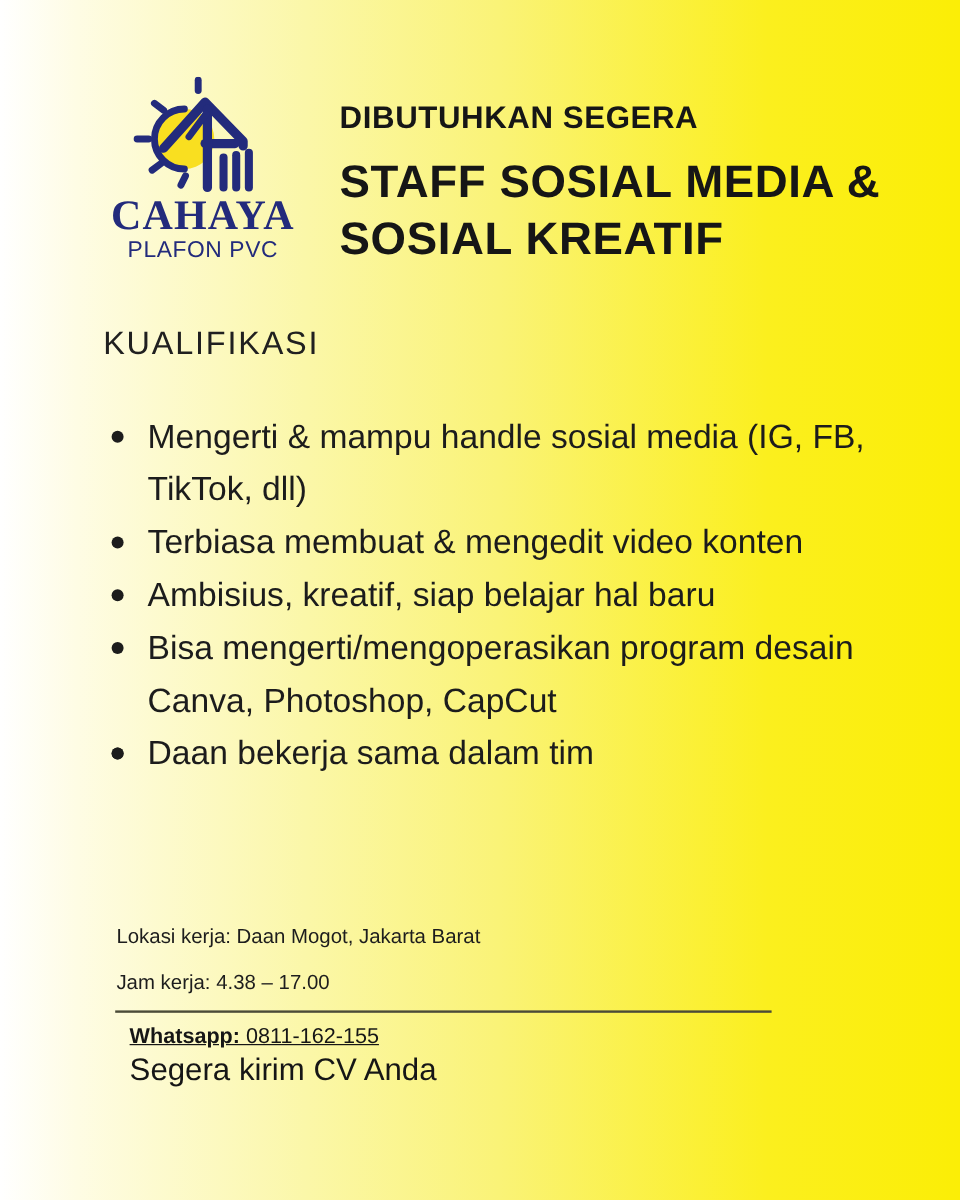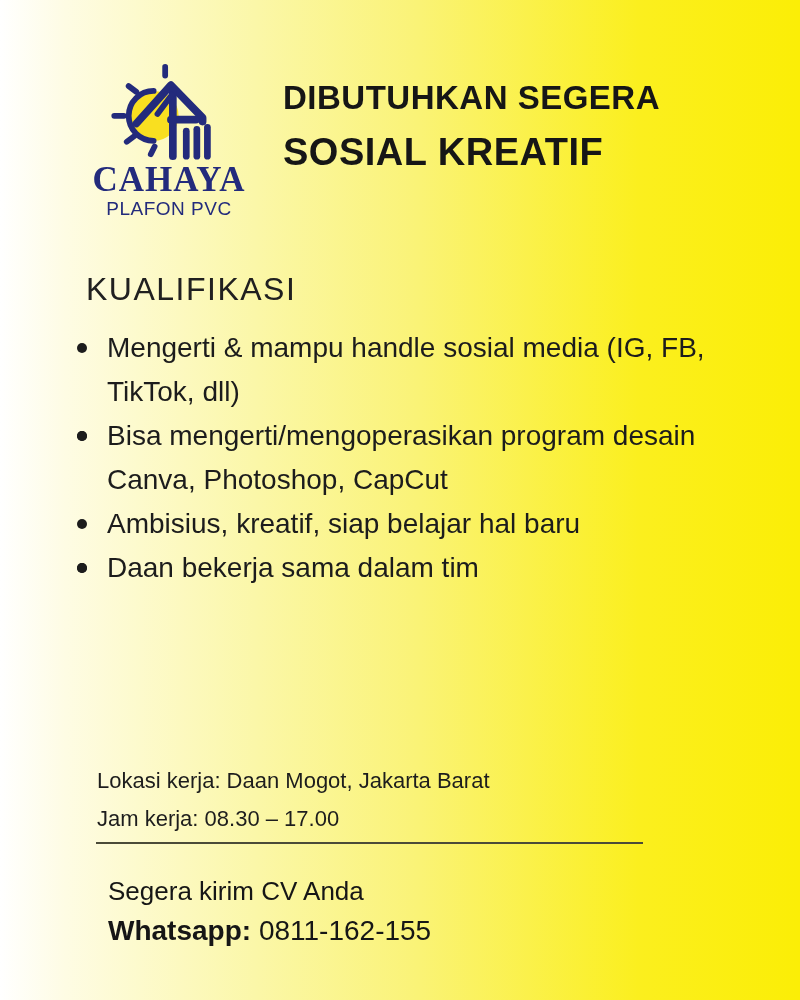--- a/index.html
+++ b/index.html
@@ -46,51 +46,51 @@
     font-size: 19px;
     font-weight: 400;
     letter-spacing: 0.5px;
     color: #232b7c;
     line-height: 22px;
   }
 
   
   .headline { position: absolute; left: 283px; top: 82px; width: 480px; }
   .kicker {
-    font-size: 33px;
+    font-size: 26px;
     font-weight: 800;
     letter-spacing: 0.5px;
     color: #161616;
     line-height: 32px;
   }
   .title {
     margin-top: 14px;
     font-size: 38px;
     font-weight: 800;
     letter-spacing: 0.5px;
     color: #161616;
     line-height: 48px;
   }
 
   
   .qual-heading {
     position: absolute;
     left: 86px;
     top: 271px;
-    font-size: 32px;
+    font-size: 27px;
     font-weight: 500;
     letter-spacing: 1.5px;
     color: #202020;
   }
   .qual-list {
     position: absolute;
     left: 74px;
     top: 326px;
     width: 696px;
-    margin: 0;
+    margin: 16px;
     padding: 0;
     list-style: none;
   }
   .qual-list li {
     position: relative;
     padding-left: 33px;
     font-size: 28px;
     line-height: 44px;
     color: #1c1c1c;
   }
@@ -102,21 +102,21 @@
     height: 10px;
     border-radius: 50%;
     background: #1c1c1c;
   }
 
   
   .details {
     position: absolute;
     left: 97px;
     top: 762px;
-    font-size: 22px;
+    font-size: 17px;
     line-height: 38px;
     color: #1d1d1d;
   }
   .divider {
     position: absolute;
     left: 96px;
     top: 842px;
     width: 547px;
     border: none;
     border-top: 2px solid #4b4b38;
@@ -129,23 +129,24 @@
     left: 108px;
     top: 866px;
     font-size: 26px;
     font-weight: 400;
     color: #161616;
     margin-top: 10px;
   }
   .cta-line2 {
     position: absolute;
     left: 108px;
-    top: 915px;
-    font-size: 28px;
-    color: #161616;
+    top: 853px;
+    font-size: 18px;
+    color: #161616;
+    text-decoration: underline;
   }
   .cta-line2 .wa-label { font-weight: 700; }
 </style>
 </head>
 <body>
 
 <div class="flyer">
 
   <div class="logo">
     <svg class="logo-icon" width="120" height="96" viewBox="0 0 120 100" fill="none" xmlns="http://www.w3.org/2000/svg">
@@ -172,53 +173,55 @@
       <line x1="89" y1="68" x2="89" y2="96" stroke="#232B7C" stroke-width="7" stroke-linecap="round"></line>
       <line x1="100" y1="66" x2="100" y2="96" stroke="#232B7C" stroke-width="7" stroke-linecap="round"></line>
     </svg>
     <div class="logo-name">CAHAYA</div>
     <div class="logo-sub">PLAFON PVC</div>
   </div>
 
   <div class="headline">
     <div class="kicker">DIBUTUHKAN SEGERA</div>
     <div class="title">
+      <div>STAFF SOSIAL MEDIA &amp;</div>
       <div>SOSIAL KREATIF</div>
     </div>
   </div>
 
   <div class="qual-heading">KUALIFIKASI</div>
   <ul class="qual-list">
     <li>
       <span class="dot"></span>
       <span>Mengerti &amp; mampu handle sosial media (IG, FB, TikTok, dll)</span>
     </li>
     <li>
       <span class="dot"></span>
+      <span>Terbiasa membuat &amp; mengedit video konten</span>
+    </li>
+    <li>
+      <span class="dot"></span>
+      <span>Ambisius, kreatif, siap belajar hal baru</span>
     </li>
     <li>
       <span class="dot"></span>
       <span>Bisa mengerti/mengoperasikan program desain Canva, Photoshop, CapCut</span>
-    </li>
-    <li>
-      <span class="dot"></span>
-      <span>Ambisius, kreatif, siap belajar hal baru</span>
     </li>
     <li>
       <span class="dot"></span>
     </li>
     <li>
       <span class="dot"></span>
       <span>Daan bekerja sama dalam tim</span>
     </li>
   </ul>
 
   <div class="details">
     <div>Lokasi kerja: Daan Mogot, Jakarta Barat</div>
-    <div>Jam kerja: 08.30 – 17.00</div>
+    <div>Jam kerja: 4.38 – 17.00</div>
   </div>
 
   <hr class="divider">
 
   <div class="cta-line1">Segera kirim CV Anda</div>
   <div class="cta-line2">
     <span class="wa-label">Whatsapp:</span>
     <span>0811-162-155</span>
   </div>
 

